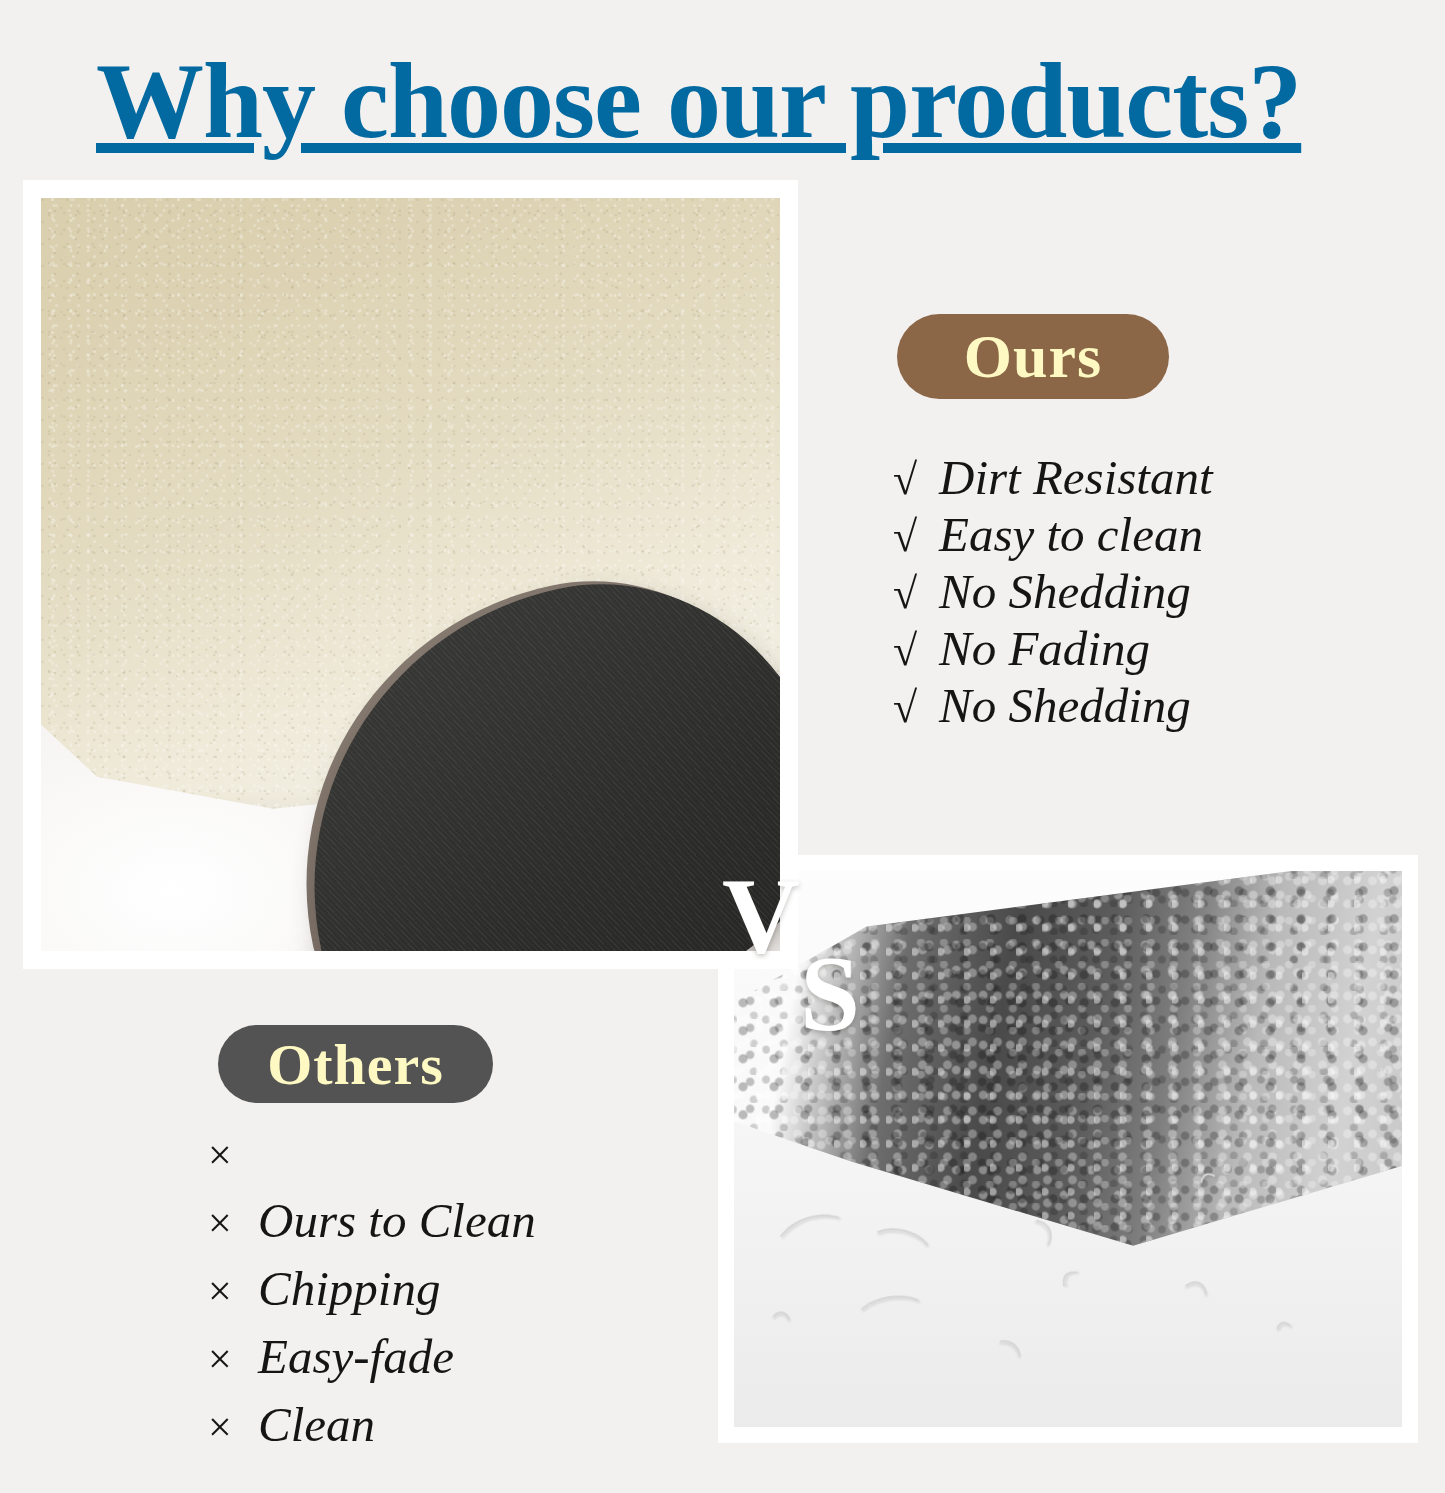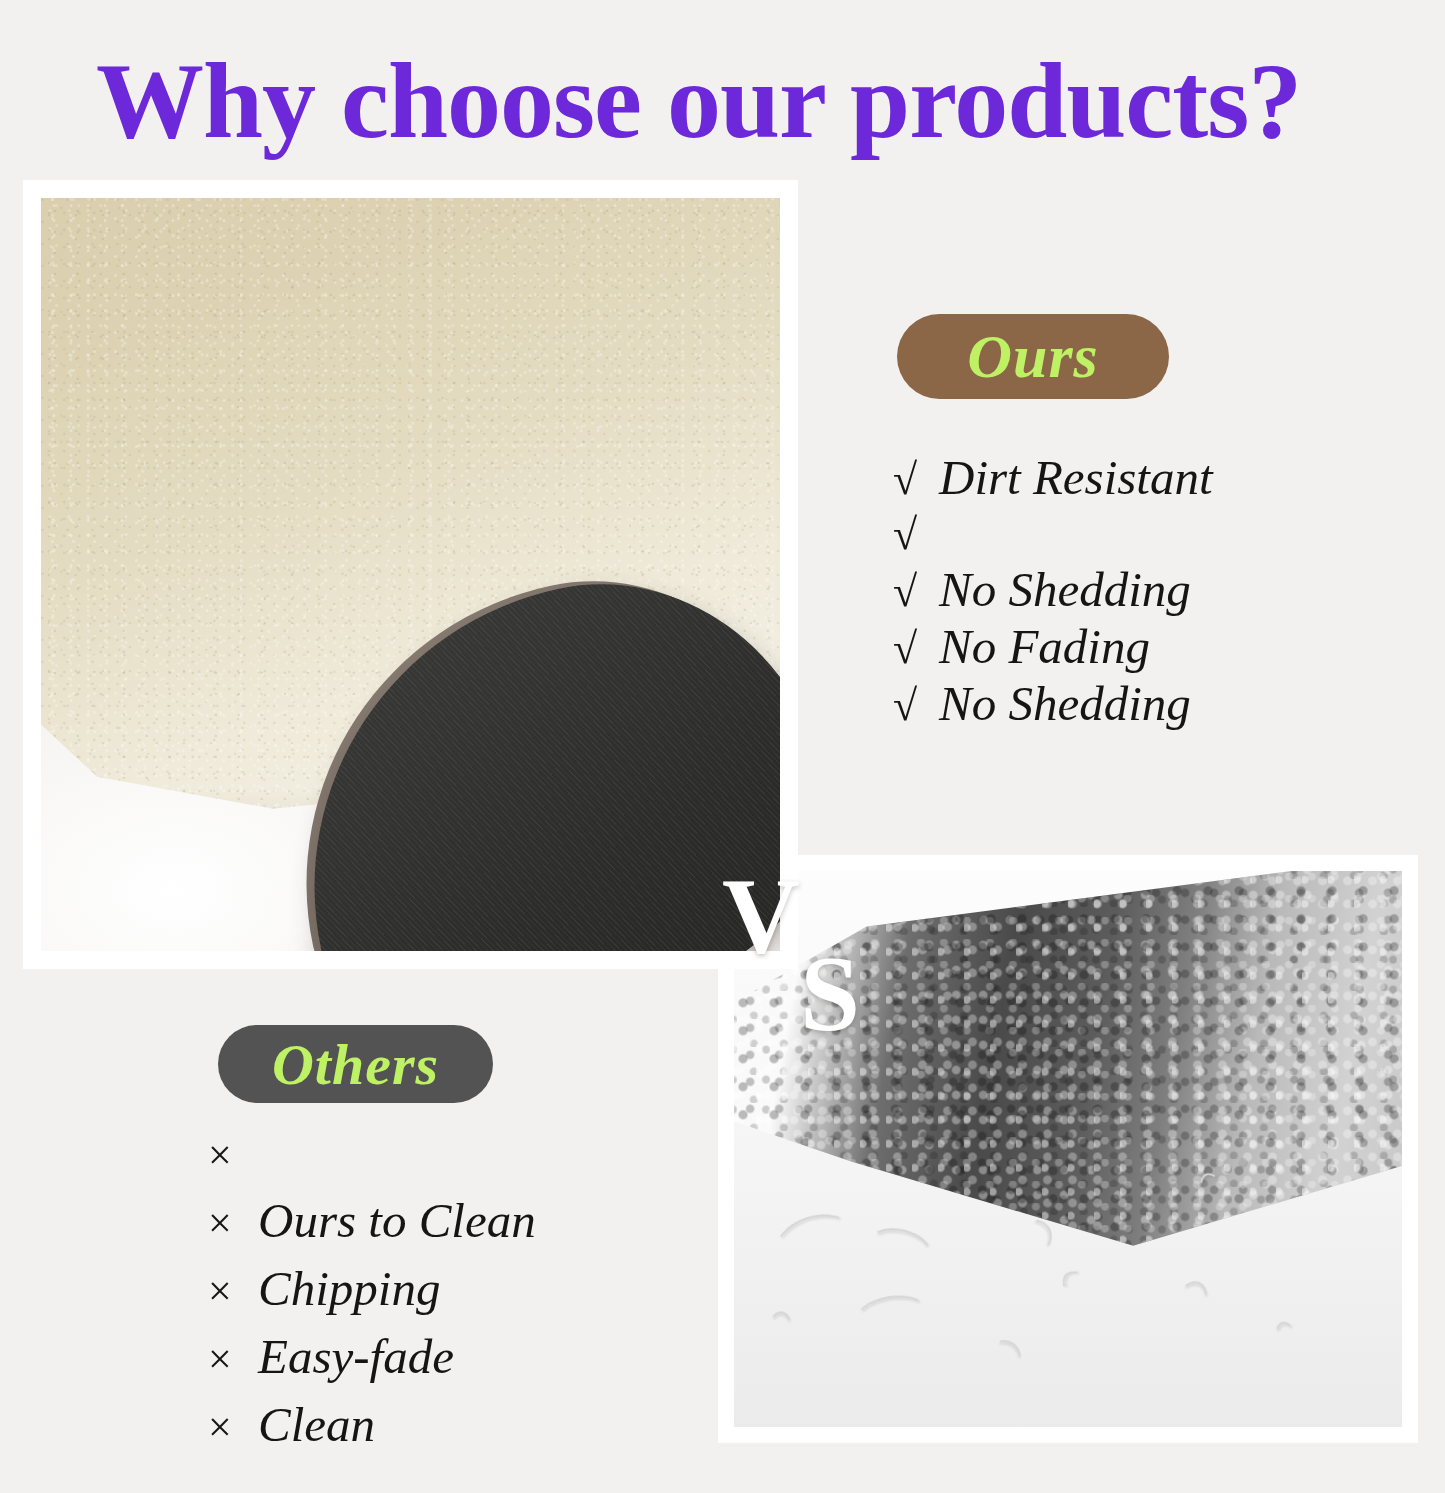--- a/index.html
+++ b/index.html
@@ -27,22 +27,23 @@
   .page-title {
     position: absolute;
     left: 96px;
     top: 44px;
     width: 1290px;
     font-family: "Liberation Serif", "DejaVu Serif", serif;
     font-weight: bold;
     font-size: 108px;
     line-height: 1.05;
     letter-spacing: -1px;
-    color: #6d28d9;
+    color: #0369a1;
     white-space: nowrap;
+    text-decoration: underline;
   }
 
   
   .photo-frame {
     position: absolute;
     background: #ffffff;
     box-sizing: border-box;
     overflow: hidden;
   }
   .photo-inner {
@@ -223,23 +224,22 @@
   }
   #vs-v { left: 722px; top: 862px; font-size: 108px; }
   #vs-s { left: 800px; top: 940px; font-size: 108px; }
 
   
   .badge {
     position: absolute;
     display: inline-flex;
     align-items: center;
     justify-content: center;
-    color: #bef264;
-    font-family: "Liberation Serif", "DejaVu Serif", serif;
-    font-style: italic;
+    color: #fef9c3;
+    font-family: "Liberation Serif", "DejaVu Serif", serif;
     font-weight: bold;
     border-radius: 999px;
     z-index: 5;
   }
   #badge-ours {
     left: 897px;
     top: 314px;
     width: 272px;
     height: 85px;
     background: #8b6647;
@@ -341,20 +341,21 @@
 
   <div class="badge" id="badge-ours">Ours</div>
 
   <ul class="feature-list" id="list-ours">
     <li>
       <span class="feature-mark">√</span>
       <span>Dirt Resistant</span>
     </li>
     <li>
       <span class="feature-mark">√</span>
+      <span>Easy to clean</span>
     </li>
     <li>
       <span class="feature-mark">√</span>
       <span>No Shedding</span>
     </li>
     <li>
       <span class="feature-mark">√</span>
       <span>No Fading</span>
     </li>
     <li>

